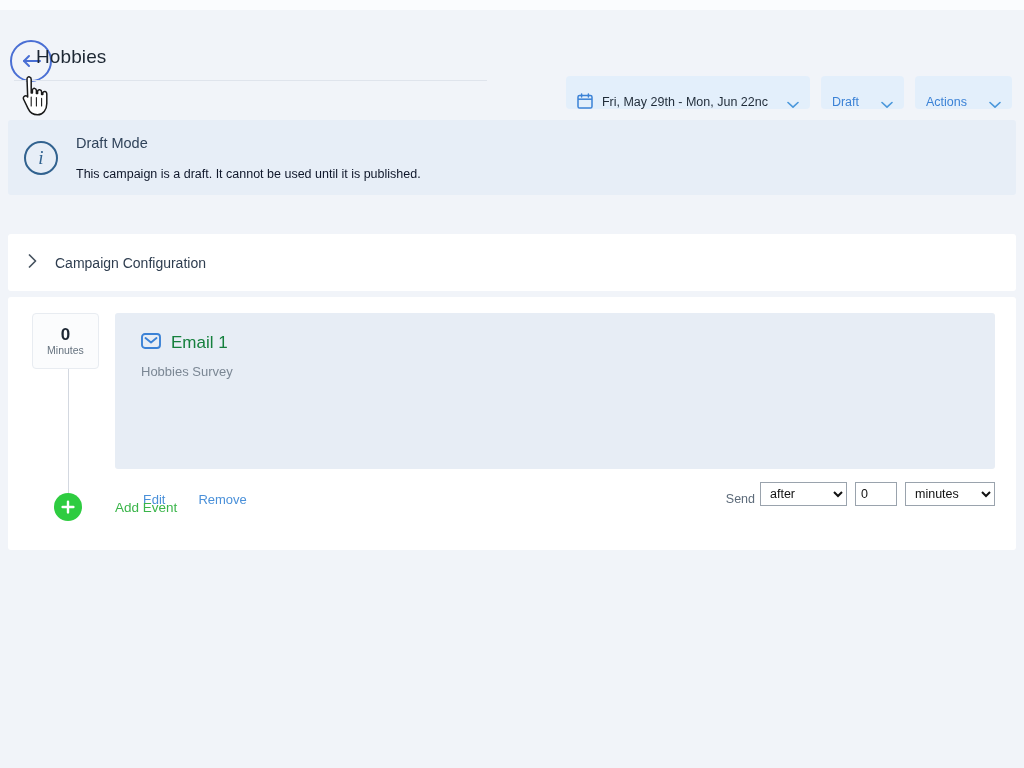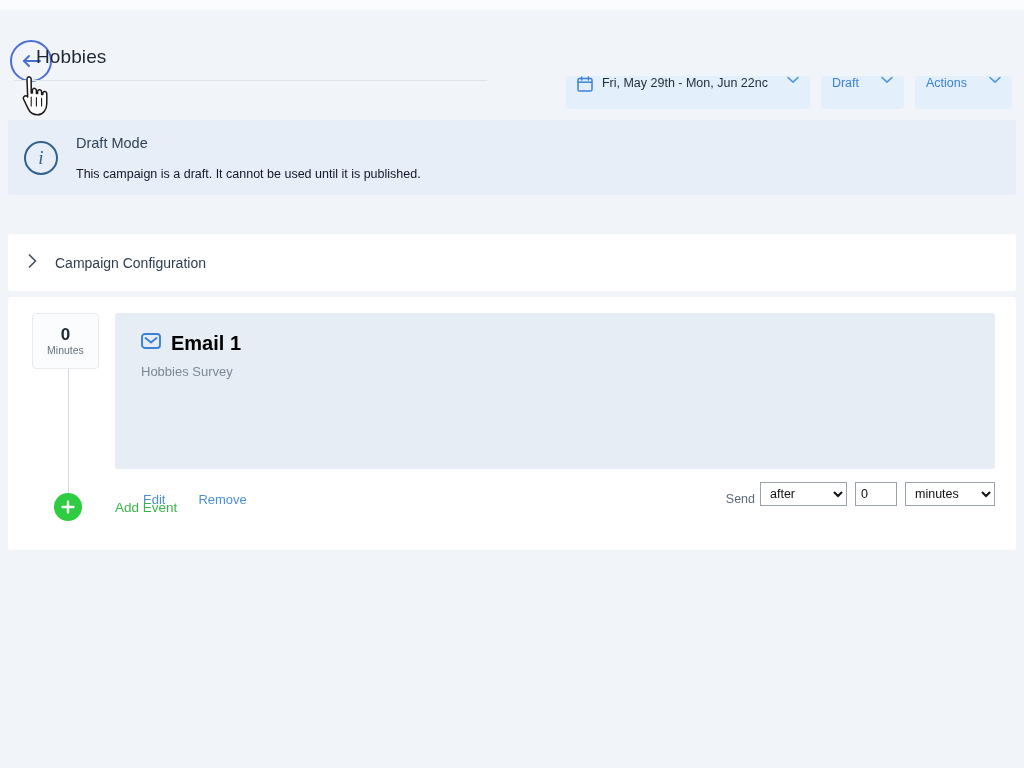--- a/index.html
+++ b/index.html
@@ -55,21 +55,21 @@
 
   
   .hdr-controls {
     position: absolute; right: 12px; top: 42px;
     display: flex; align-items: center; gap: 11px;
   }
   .pill {
     height: 33px;
     border-radius: 4px;
     background: #e3effb;
-    display: flex; align-items: flex-start;
+    display: flex; align-items: flex-end;
     padding: 0 11px;
     font-size: 12.5px;
     color: #3b82d6;
     white-space: nowrap;
   }
   .pill.date {
     width: 244px;
     justify-content: flex-start;
     gap: 9px;
     color: #1d2733;
@@ -164,21 +164,21 @@
   .email-card {
     position: absolute; left: 107px; top: 16px;
     width: 880px; height: 156px;
     background: #e7edf5;
     border-radius: 3px;
   }
   .email-head {
     position: absolute; left: 26px; top: 18px;
     display: flex; align-items: center; gap: 10px;
   }
-  .email-title { font-size: 20px; color: #000000; font-weight: bold; }
+  .email-title { font-size: 17px; color: #15803d; }
   .email-sub {
     position: absolute; left: 26px; top: 51px;
     font-size: 13px; color: #7b8794;
   }
 
   .email-actions {
     position: absolute; left: 107px; top: 172px;
     width: 880px; height: 60px;
     display: flex; align-items: center;
   }

